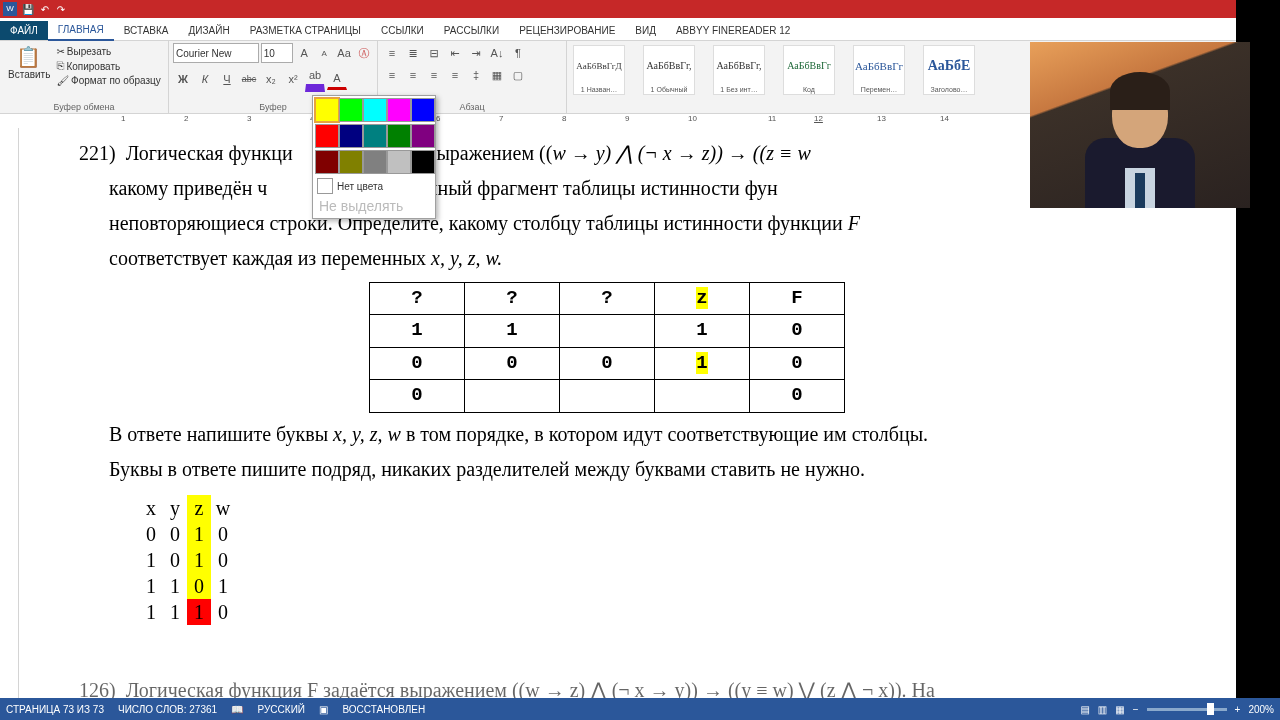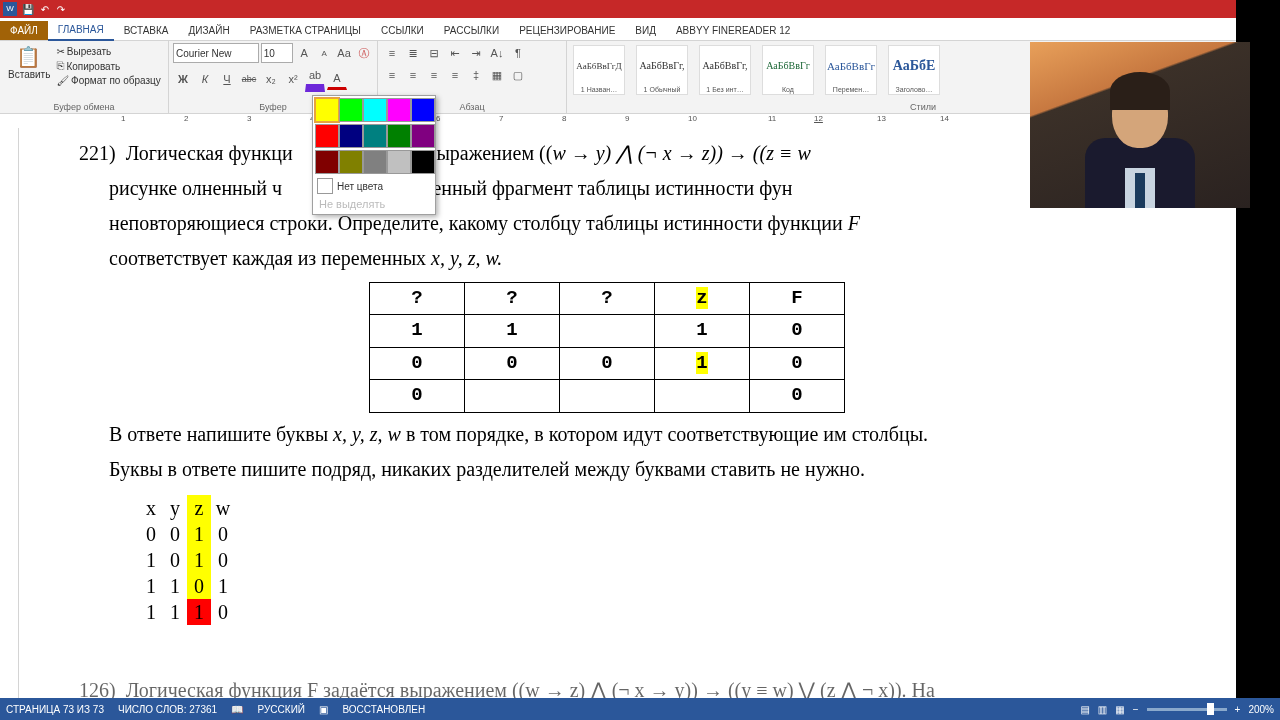--- a/index.html
+++ b/index.html
@@ -3,48 +3,48 @@
 <meta charset="utf-8">
 <style>
   body{margin:0;font-family:'Segoe UI',Tahoma,sans-serif;font-size:11px;color:#333;background:#fff;overflow:hidden;width:1280px;height:720px;position:relative}
   .title-bar{height:18px;background:#c62828;color:#fff;display:flex;align-items:center;font-size:10px;position:relative}
   .title-bar .win-icon{width:14px;height:14px;background:#2b579a;margin:0 3px;display:inline-block;font-size:8px;color:#fff;text-align:center;line-height:14px}
   .qat{display:flex;align-items:center;gap:2px;padding:0 2px}
   .qat span{width:14px;height:14px;display:inline-flex;align-items:center;justify-content:center;color:#fff;font-size:10px}
   .title-text{position:absolute;left:50%;transform:translateX(-50%);white-space:nowrap}
   .ribbon-tabs{height:22px;background:#fff;display:flex;align-items:flex-end;border-bottom:1px solid #d4d4d4;font-size:10px}
   .tab{padding:4px 10px;cursor:pointer;text-transform:uppercase}
-  .tab.file{background:#a16207;color:#fff}
+  .tab.file{background:#0c4a6e;color:#fff}
   .tab.active{color:#2b579a;border-bottom:2px solid #2b579a;margin-bottom:-1px}
   .ribbon{height:72px;background:#f3f3f3;border-bottom:1px solid #d4d4d4;display:flex;position:relative}
   .grp{border-right:1px solid #d4d4d4;padding:2px 4px;display:flex;flex-direction:column;position:relative}
   .grp-label{position:absolute;bottom:0;left:0;right:0;text-align:center;font-size:9px;color:#666;padding:1px 0}
   .paste-btn{display:flex;flex-direction:column;align-items:center;padding:2px 4px;font-size:10px}
   .paste-btn .ico{font-size:20px;color:#e8a33d}
   .clip-side{display:flex;flex-direction:column;gap:1px;font-size:10px;padding-top:2px}
   .clip-side div{display:flex;gap:2px;align-items:center;padding:1px 2px}
   .font-row{display:flex;gap:2px;align-items:center;margin-bottom:2px}
   .font-name{border:1px solid #ababab;background:#fff;height:18px;width:90px;font-size:10px;padding:0 2px;display:flex;align-items:center}
   .font-size{border:1px solid #ababab;background:#fff;height:18px;width:30px;font-size:10px;padding:0 2px;display:flex;align-items:center}
   .ico-btn{width:18px;height:18px;border:1px solid transparent;display:inline-flex;align-items:center;justify-content:center;font-size:11px;color:#555}
   .bold{font-weight:bold}
   .ital{font-style:italic}
   .under{text-decoration:underline}
   .para-row{display:flex;gap:1px;align-items:center;margin-bottom:2px}
-  .styles-wrap{display:flex;gap:11px;padding:2px}
+  .styles-wrap{display:flex;gap:18px;padding:2px}
   .style-box{width:50px;height:48px;border:1px solid #ddd;background:#fff;display:flex;flex-direction:column;align-items:center;justify-content:center;font-size:8px;text-align:center;overflow:hidden}
   .style-box .preview{font-family:'Times New Roman',serif;flex:1;display:flex;align-items:center;justify-content:center}
   .style-box .lbl{font-size:7px;color:#555;padding:1px;white-space:nowrap}
   .color-popup{position:absolute;top:95px;left:312px;background:#fff;border:1px solid #a0a0a0;box-shadow:2px 2px 5px rgba(0,0,0,.3);z-index:100;padding:2px}
   .color-grid{display:grid;grid-template-columns:repeat(5,22px);gap:2px}
   .color-cell{width:22px;height:22px;border:1px solid #999}
   .color-cell.hov{border:1px solid #e8a33d;outline:1px solid #e8a33d}
   .no-color{display:flex;align-items:center;gap:4px;padding:2px;font-size:10px;margin-top:2px}
   .no-color .sw{width:14px;height:14px;border:1px solid #999;background:#fff}
-  .gray-opt{font-size:11px;color:#bbb;padding:2px 4px}
+  .gray-opt{font-size:14px;color:#bbb;padding:2px 4px}
   .ruler-h{height:16px;background:#fff;border-bottom:1px solid #d4d4d4;position:relative;font-size:8px;color:#555;margin-left:18px}
   .ruler-h .num{position:absolute;top:0}
   .doc-area{position:absolute;top:128px;left:0;right:0;bottom:22px;background:#fff;display:flex}
   .ruler-v{width:18px;background:#fff;border-right:1px solid #d4d4d4}
   .page-scroll{flex:1;overflow:hidden;position:relative}
   .page{width:1200px;padding:10px 30px 10px 90px;font-family:'Times New Roman',serif;font-size:20px;line-height:1.55;color:#000}
   .problem-num{display:inline}
   .formula{font-style:italic}
   .truth-table{border-collapse:collapse;margin:6px auto 6px 260px}
   .truth-table td,.truth-table th{border:1.5px solid #000;width:92px;height:28px;text-align:center;font-family:'Courier New',monospace;font-weight:bold;font-size:19px}
@@ -180,21 +180,20 @@
         </div>
         <div class="style-box">
           <div class="preview" style="font-size:11px;color:#2b579a">АаБбВвГг</div>
           <div class="lbl">Перемен…</div>
         </div>
         <div class="style-box">
           <div class="preview" style="font-size:14px;color:#2b579a;font-weight:bold">АаБбЕ</div>
           <div class="lbl">Заголово…</div>
         </div>
       </div>
-    <div class="grp-label">Стили</div>
   </div>
 </div>
 
 <div class="color-popup">
   <div class="color-grid" id="color-grid">
       <div class="color-cell hov" style="background: rgb(255, 255, 0);"></div>
       <div class="color-cell" style="background: rgb(0, 255, 0);"></div>
       <div class="color-cell" style="background: rgb(0, 255, 255);"></div>
       <div class="color-cell" style="background: rgb(255, 0, 255);"></div>
       <div class="color-cell" style="background: rgb(0, 0, 255);"></div>
@@ -231,21 +230,21 @@
     <div class="num" style="left: 796px; text-decoration: underline;">12</div>
     <div class="num" style="left: 859px;">13</div>
     <div class="num" style="left: 922px;">14</div>
   </div>
 
 <div class="doc-area">
   <div class="ruler-v"></div>
   <div class="page-scroll">
     <div class="page">
       <p style="margin:0 0 4px -30px"><span class="problem-num">221)</span>&nbsp;&nbsp;<span>Логическая функци</span><span style="display:inline-block;width:120px"></span><span>я выражением ((</span><span class="formula">w → y) ⋀ (¬ x → z)) → ((z ≡ w</span></p>
-      <p style="margin:0 0 4px 0"><span>рисунке олненный ч</span><span style="display:inline-block;width:120px"></span><span>олненный фрагмент таблицы истинности фун</span></p>
+      <p style="margin:0 0 4px 0"><span>какому приведён ч</span><span style="display:inline-block;width:120px"></span><span>олненный фрагмент таблицы истинности фун</span></p>
       <p style="margin:0 0 4px 0"><span>неповторяющиеся строки. Определите, какому столбцу таблицы истинности функции </span><span class="formula">F</span></p>
       <p style="margin:0 0 8px 0"><span>соответствует каждая из переменных </span><span class="formula">x, y, z, w.</span></p>
 
       <table class="truth-table">
         <tbody>
             <tr>
           <th>?</th>
           <th>?</th>
           <th>?</th>
           <th><span class="hl-y">z</span></th>

